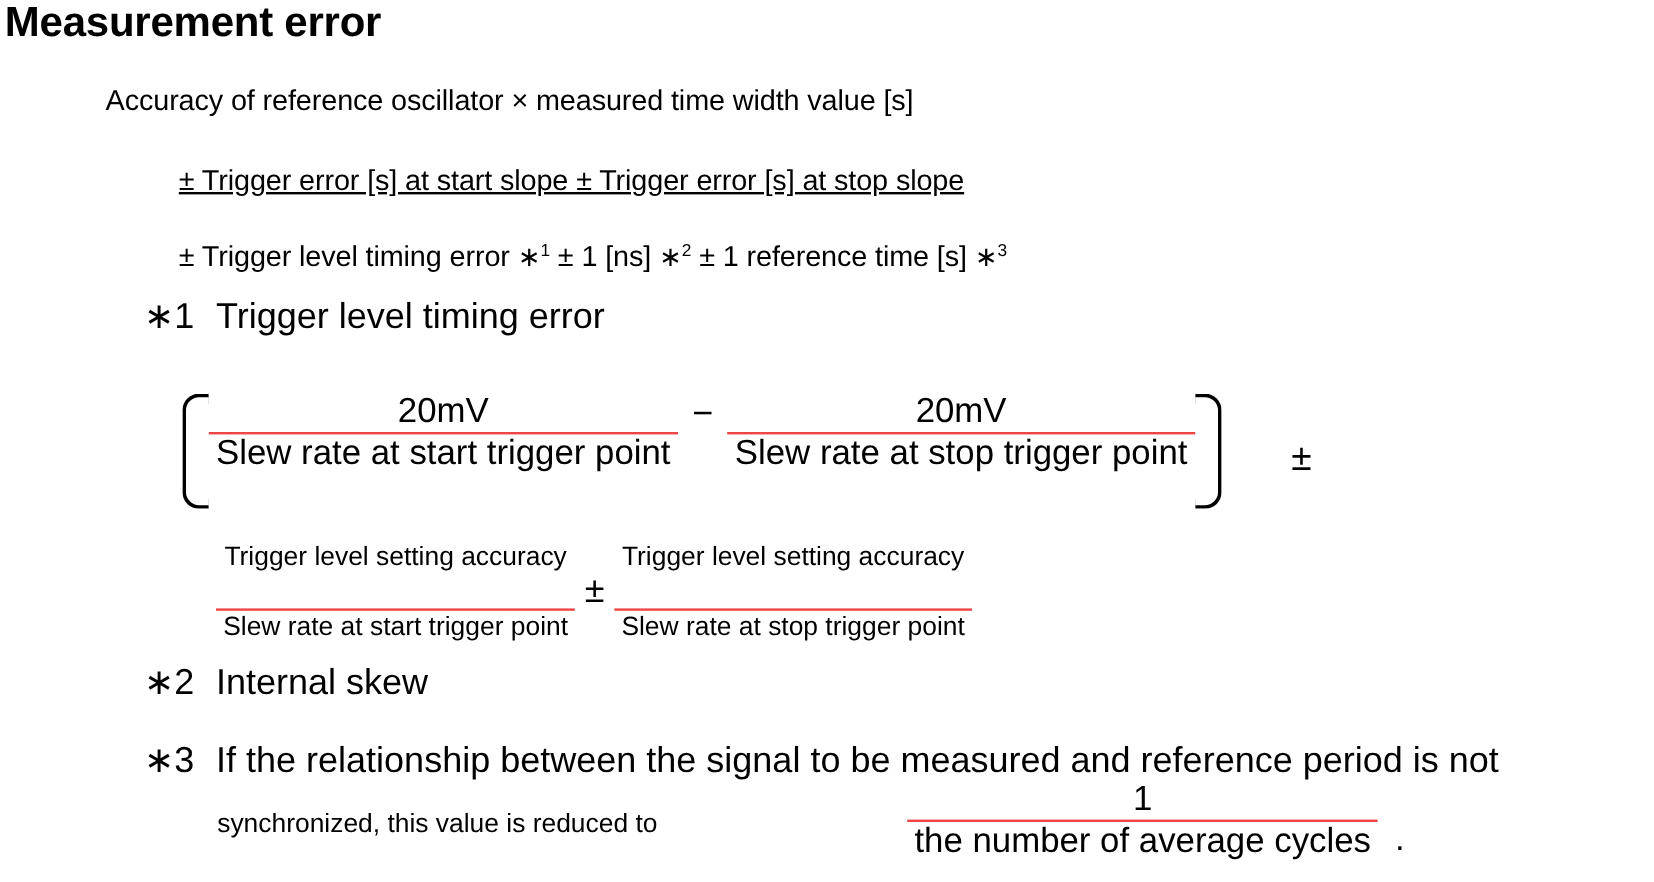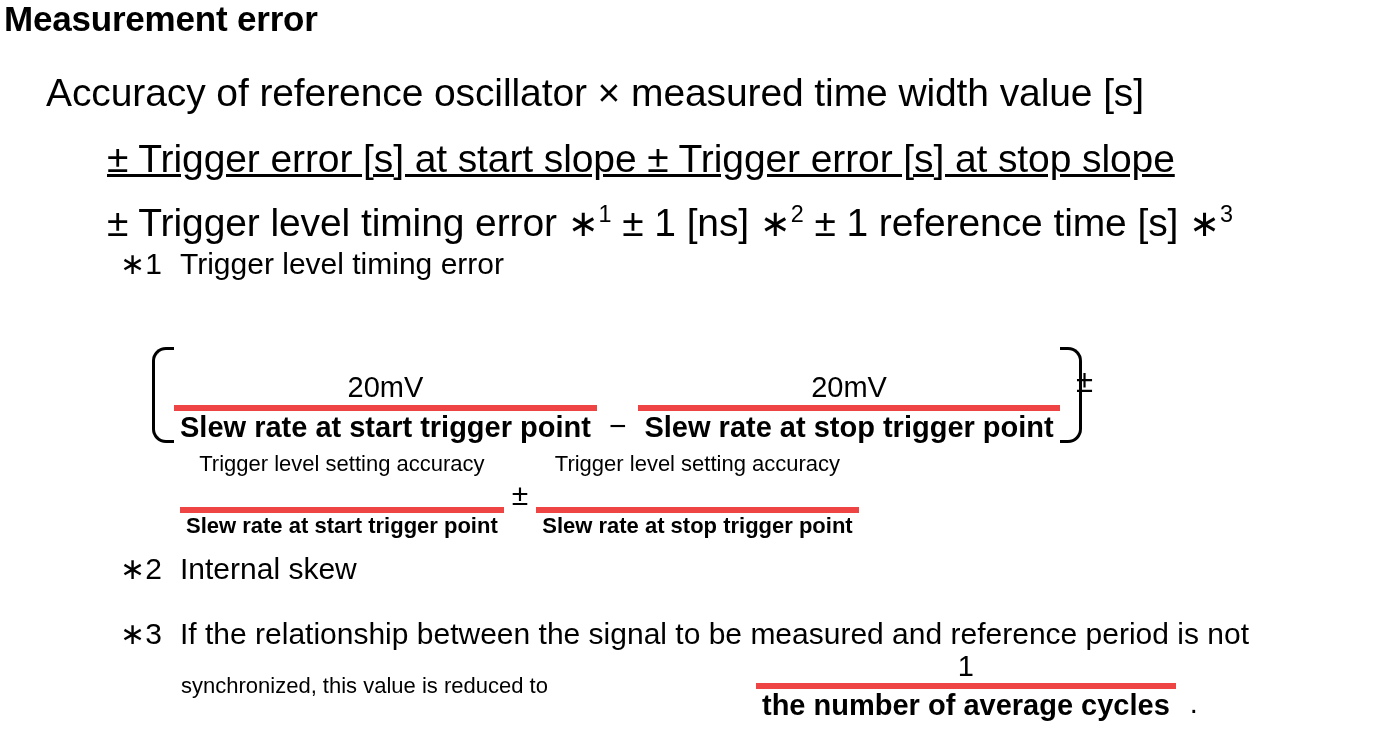--- a/index.html
+++ b/index.html
@@ -26,23 +26,24 @@
     left: 4px;
     top: 0;
     font-size: 35px;
     font-weight: bold;
     letter-spacing: -0.2px;
     line-height: 1.1;
   }
 
   
   .body-line {
-    font-size: 39px;
+    font-size: 24px;
     line-height: 1.1;
     letter-spacing: -0.1px;
+    margin-left: 42px;
   }
   #line-accuracy { left: 46px;  top: 72px; }
   #line-trigger-error { left: 107px; top: 138px; text-decoration: underline; }
   #line-level-timing { left: 107px; top: 202px; }
 
   sup.note {
     font-size: 0.60em;
     vertical-align: super;
     line-height: 0;
   }
@@ -57,23 +58,23 @@
 
   .note-marker {
     display: inline-block;
     width: 60px;
   }
 
   
   #formula1 {
     position: absolute;
     left: 152px;
-    top: 347px;
+    top: 328px;
     display: flex;
-    align-items: flex-end;
+    align-items: flex-start;
     height: 96px;
   }
   .bracket {
     width: 22px;
     height: 96px;
     position: relative;
     flex: 0 0 auto;
   }
   .bracket::before {
     content: "";
@@ -91,22 +92,21 @@
     align-items: center;
     vertical-align: middle;
     font-size: 29px;
     line-height: 1.08;
   }
   .frac .num {
     padding: 0 6px 1px 6px;
   }
   .frac .den {
     padding: 1px 6px 0 6px;
-    border-top: 6px solid #ef4444;
-    font-weight: bold;
+    border-top: 2px solid #ef4444;
   }
 
   .op {
     font-size: 30px;
     padding: 0 12px;
     display: inline-block;
   }
   .op.tight { padding: 0 8px; }
 
   #pm-after-bracket {

